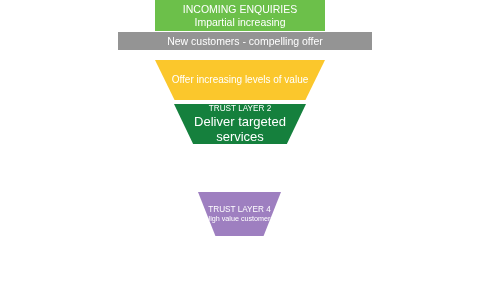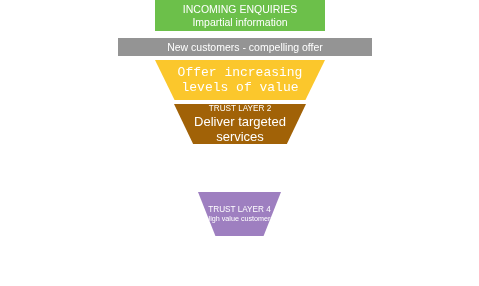--- a/index.html
+++ b/index.html
@@ -45,37 +45,37 @@
     top: 0px;
     width: 170px;
     height: 31px;
   }
   #band-incoming .title   { font-size: 10.5px; }
   #band-incoming .subtitle{ font-size: 10.5px; }
 
   
   #band-newcustomers {
     left: 118px;
-    top: 38px;
+    top: 32px;
     width: 254px;
     height: 18px;
     justify-content: center;
   }
   #band-newcustomers .title { font-size: 10.5px; font-weight: normal; }
 
   
   #band-layer1 {
     left: 155px;
     top: 60px;
     width: 170px;
     height: 40px;
     clip-path: polygon(0% 0%, 100% 0%, 88.5% 100%, 11.5% 100%);
   }
   #band-layer1 .title    { font-size: 8.2px; }
-  #band-layer1 .subtitle { font-size: 13px; font-family: Liberation Mono, monospace; }
+  #band-layer1 .subtitle { font-size: 10px; }
 
   #band-layer2 {
     left: 174px;
     top: 104px;
     width: 132px;
     height: 40px;
     clip-path: polygon(0% 0%, 100% 0%, 85.5% 100%, 14.5% 100%);
   }
   #band-layer2 .title    { font-size: 8.2px; }
   #band-layer2 .subtitle { font-size: 13px; }
@@ -111,32 +111,32 @@
   }
   #band-lifetime .subtitle { font-size: 7.2px; }
 </style>
 </head>
 <body>
 
 <div id="funnel-diagram" style="background-color: rgb(255, 255, 255);">
 
   <div class="band" id="band-incoming" style="background-color: rgb(108, 192, 74);">
     <span class="title">INCOMING ENQUIRIES</span>
-    <span class="subtitle">Impartial information</span>
+    <span class="subtitle">Impartial increasing</span>
   </div>
 
   <div class="band" id="band-newcustomers" style="background-color: rgb(148, 148, 148);">
     <span class="title">New customers - compelling offer</span>
   </div>
 
   <div class="band" id="band-layer1" style="background-color: rgb(251, 199, 44);">
     <span class="subtitle">Offer increasing levels of value</span>
   </div>
 
-  <div class="band" id="band-layer2" style="background-color: #a16207;">
+  <div class="band" id="band-layer2" style="background-color: #15803d;">
     <span class="title">TRUST LAYER 2</span>
     <span class="subtitle">Deliver targeted services</span>
   </div>
 
 
   <div class="band" id="band-layer4" style="background-color: rgb(158, 127, 192);">
     <span class="title">TRUST LAYER 4</span>
     <span class="subtitle">High value customers</span>
   </div>
 

